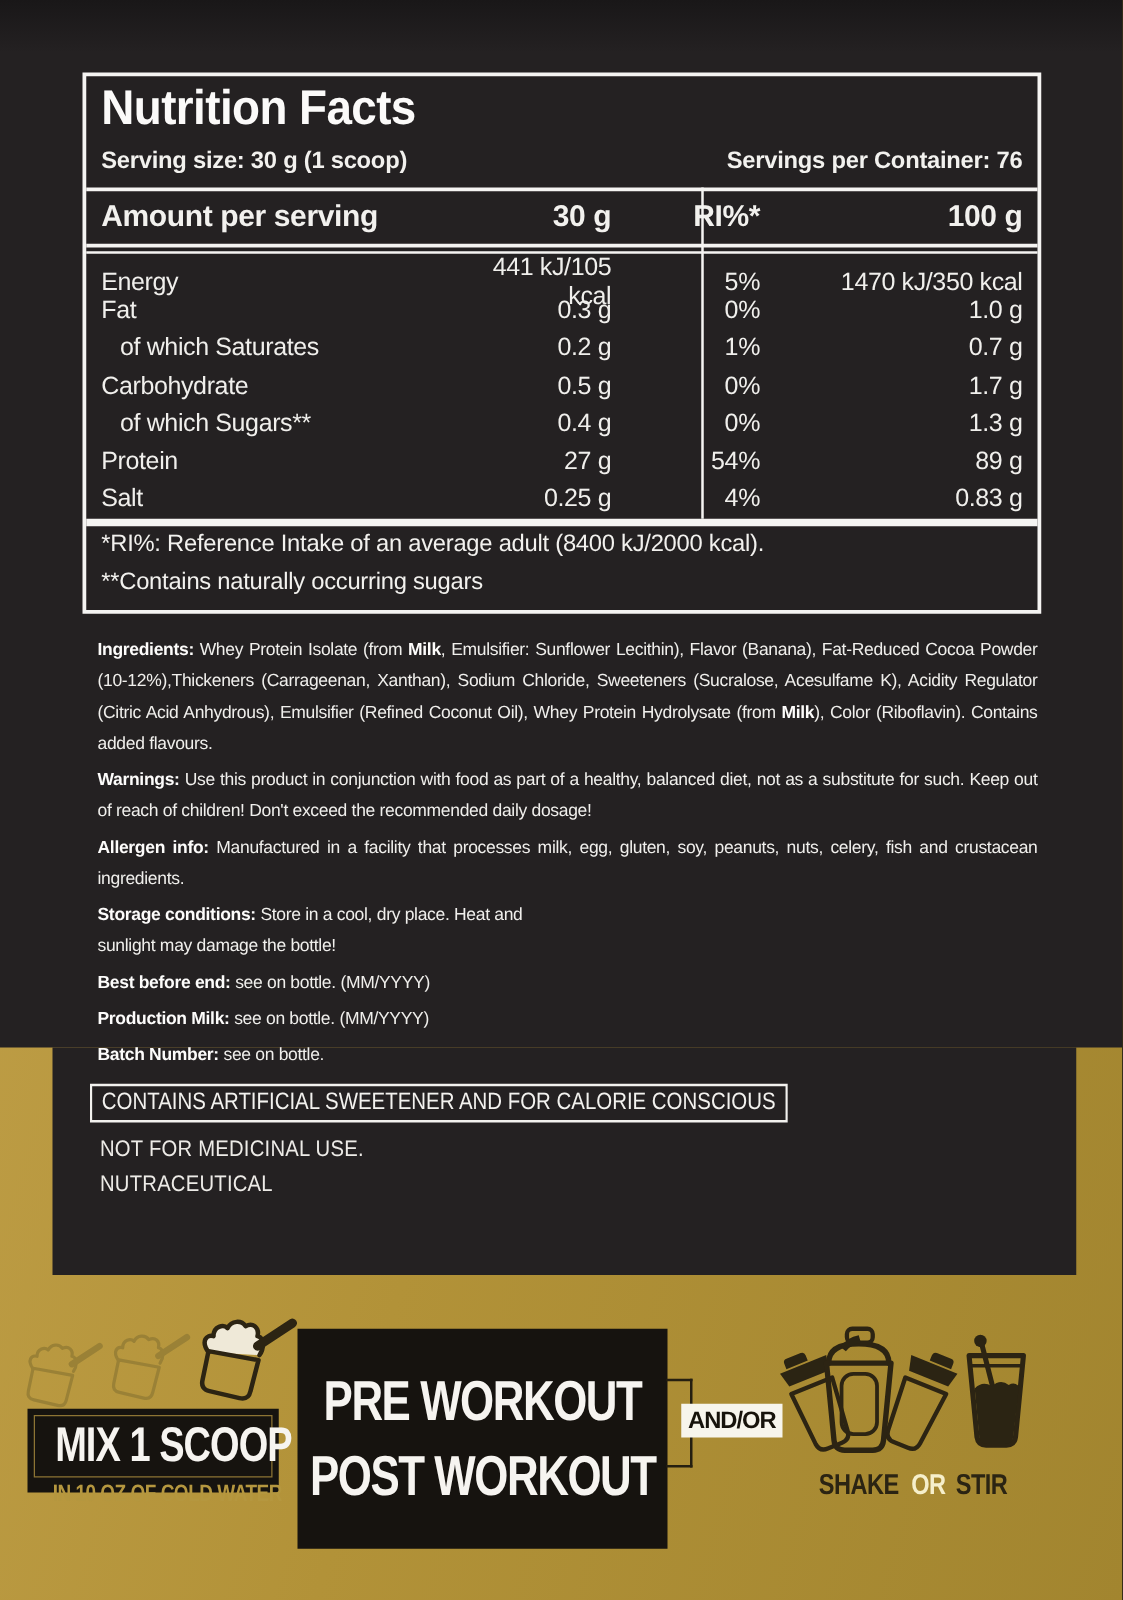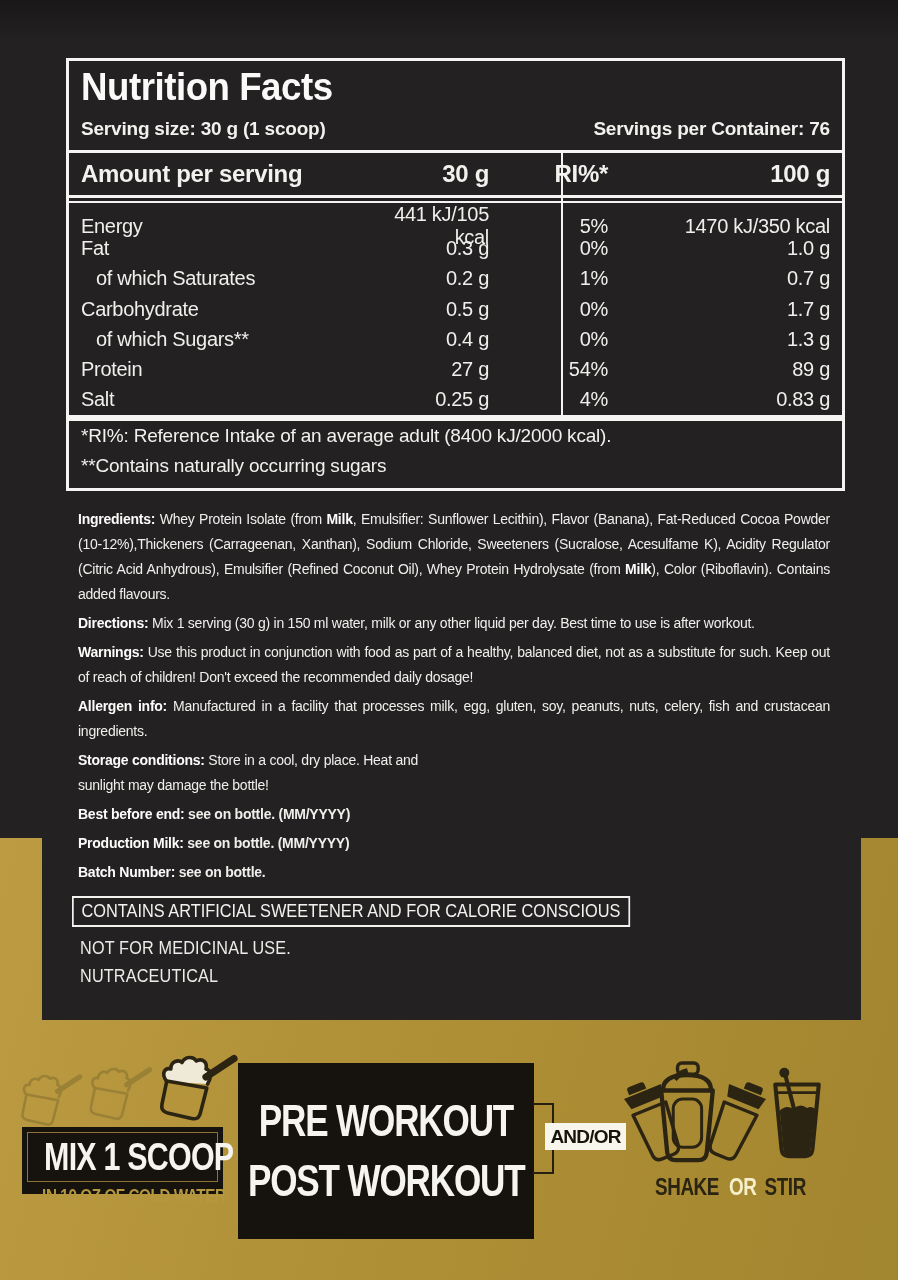--- a/index.html
+++ b/index.html
@@ -8,21 +8,21 @@
     font-family:"Liberation Sans", sans-serif;
     background:linear-gradient(105deg,#c2a14a 0%, #b29238 48%, #a2852f 100%);
   }
   
   .black-top { position:absolute; left:0; top:0; width:898px; height:838px;
     background:linear-gradient(180deg,#191718 0%, #242122 5%, #242122 100%); }
   .black-tail { position:absolute; left:42px; top:838px; width:819px; height:182px; background:#242122; }
 
   
   .panel { position:absolute; left:66px; top:58px; width:761px; height:427px;
-    border:3px solid #f5f4f2; color:#f2f1ee;padding-left:12px; }
+    border:3px solid #f5f4f2; color:#f2f1ee; }
   .nf-title { position:absolute; left:12px; top:4px; font-size:39px; font-weight:bold;
     letter-spacing:-0.5px; transform:scaleX(0.94); transform-origin:left center; white-space:nowrap; color:#fbfaf9; }
   .serving-row { position:absolute; left:12px; right:12px; top:57px; display:flex;
     justify-content:space-between; font-size:19px; font-weight:bold; letter-spacing:-0.2px; }
   .rule-1 { position:absolute; left:0; right:0; top:89px; height:3px; background:#f5f4f2; }
   .grid4 { display:grid; grid-template-columns:290px 118px 127px 1fr; align-items:center; }
   .hdr-row { position:absolute; left:12px; right:12px; top:94px; height:38px;
     font-size:24px; font-weight:bold; letter-spacing:-0.3px; }
   .c-amt,.c-ri,.c-per { text-align:right; }
   .c-ri { padding-right:8px; }
@@ -34,21 +34,21 @@
   .col-divider { position:absolute; left:492px; top:89px; width:2px; height:265px; background:#f5f4f2; }
   .rule-3 { position:absolute; left:0; right:0; top:354px; height:6px; background:#f5f4f2; }
   .fn1 { position:absolute; left:12px; top:364px; font-size:19px; letter-spacing:-0.2px; }
   .fn2 { position:absolute; left:12px; top:394px; font-size:19px; letter-spacing:-0.2px; }
 
   
   .textcol { position:absolute; left:78px; top:507px; width:752px; color:#f0efec; }
   .textcol p { margin:0 0 4px 0; font-size:14px; line-height:25px; letter-spacing:-0.25px;
     text-align:justify; }
   .textcol b { color:#fdfcfb; }
-  .bb-line { margin:0; font-size:17.5px; line-height:24px; letter-spacing:-0.25px;font-weight:bold; }
+  .bb-line { margin:0; font-size:17.5px; line-height:24px; letter-spacing:-0.25px; }
   .boxed { display:inline-block; margin:7px 0 0 -6px; border:2px solid #f3f2ef; padding:2px 9px 3px;
     font-size:19px; white-space:nowrap; transform:scaleX(0.86); transform-origin:left center; color:#f3f2ef; }
   .note-1 { margin:11px 0 0 2px; font-size:18px; letter-spacing:0.2px; transform:scaleX(0.9);
     transform-origin:left center; white-space:nowrap; color:#edebe7; }
   .note-2 { margin:7px 0 0 2px; font-size:18px; letter-spacing:0.2px; transform:scaleX(0.9);
     transform-origin:left center; white-space:nowrap; color:#edebe7; }
 
   
   .icon { position:absolute; }
   .scoop-faded { stroke:#9a8136; }
@@ -150,21 +150,20 @@
     </div>
 
     <div class="col-divider"></div>
     <div class="rule-3"></div>
     <div class="fn1">*RI%: Reference Intake of an average adult (8400 kJ/2000 kcal).</div>
     <div class="fn2">**Contains naturally occurring sugars</div>
   </div>
 
   <div class="textcol">
     <p><b>Ingredients:</b> <span><span>Whey Protein Isolate (from </span><b>Milk</b><span>, Emulsifier: Sunflower Lecithin), Flavor (Banana), Fat-Reduced Cocoa Powder (10-12%),Thickeners (Carrageenan, Xanthan), Sodium Chloride, Sweeteners (Sucralose, Acesulfame K), Acidity Regulator (Citric Acid Anhydrous), Emulsifier (Refined Coconut Oil), Whey Protein Hydrolysate (from </span><b>Milk</b><span>), Color (Riboflavin). Contains added flavours.</span></span></p>
-    <p><b>Directions:</b> <span>Mix 1 serving (30 g) in 150 ml water, milk or any other liquid per day. Best time to use is after workout.</span></p>
     <p><b>Warnings:</b> <span>Use this product in conjunction with food as part of a healthy, balanced diet, not as a substitute for such. Keep out of reach of children! Don't exceed the recommended daily dosage!</span></p>
     <p><b>Allergen info:</b> <span>Manufactured in a facility that processes milk, egg, gluten, soy, peanuts, nuts, celery, fish and crustacean ingredients.</span></p>
     <p style="text-align:left"><b>Storage conditions:</b> <span>Store in a cool, dry place. Heat and</span><br><span>sunlight may damage the bottle!</span></p>
     <p class="bb-line"><b>Best before end:</b> <span>see on bottle. (MM/YYYY)</span></p>
     <p class="bb-line"><b>Production Milk:</b> <span>see on bottle. (MM/YYYY)</span></p>
     <p class="bb-line"><b>Batch Number:</b> <span>see on bottle.</span></p>
     <div class="boxed">CONTAINS ARTIFICIAL SWEETENER AND FOR CALORIE CONSCIOUS</div>
     <div class="note-1">NOT FOR MEDICINAL USE.</div>
     <div class="note-2">NUTRACEUTICAL</div>
   </div>

